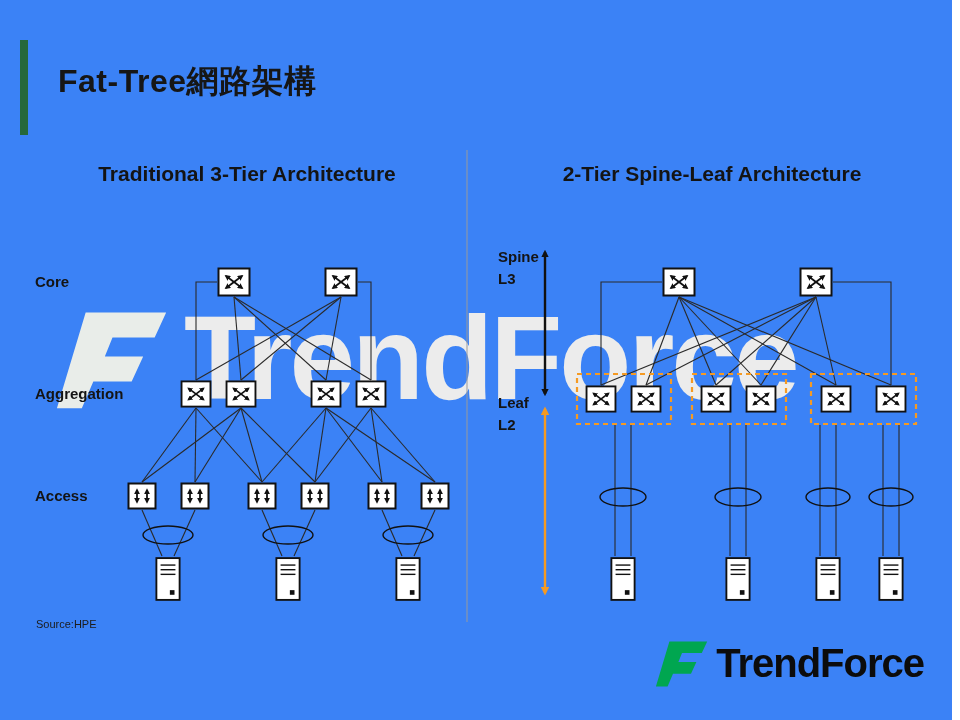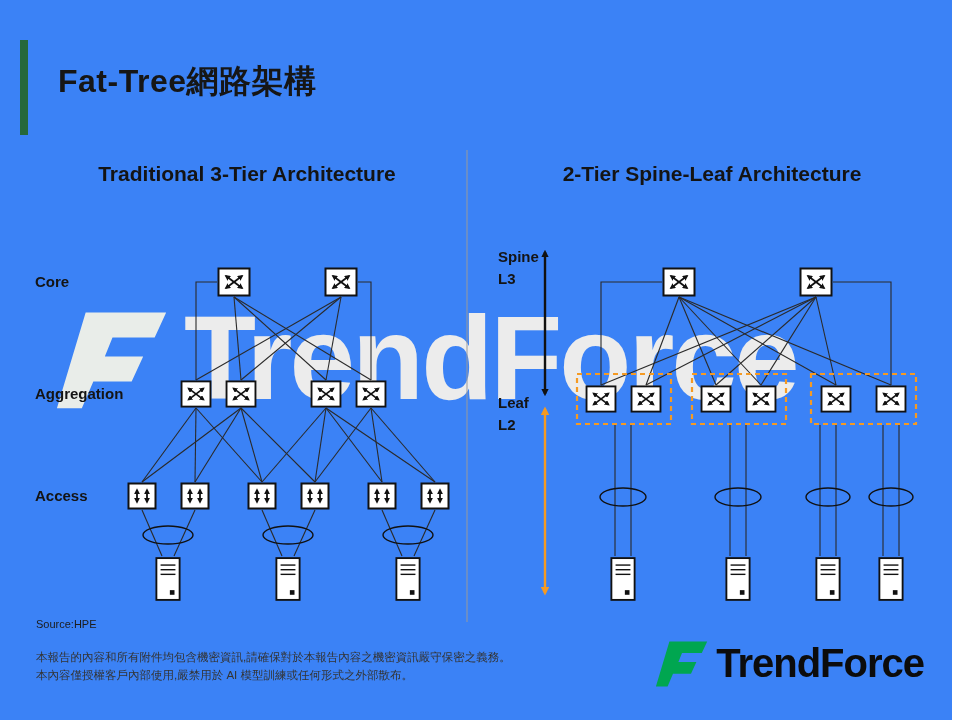--- a/index.html
+++ b/index.html
@@ -214,24 +214,20 @@
         <use href="#srv" x="610" y="556" width="26" height="46"></use>
         <use href="#srv" x="725" y="556" width="26" height="46"></use>
         <use href="#srv" x="815" y="556" width="26" height="46"></use>
         <use href="#srv" x="878" y="556" width="26" height="46"></use>
       </g>
     </g>
   </svg>
 
   <div class="source">Source:HPE</div>
 
-  <div class="disclaimer">
-    <div>本報告的內容和所有附件均包含機密資訊,請確保對於本報告內容之機密資訊嚴守保密之義務。</div>
-    <div>本內容僅授權客戶內部使用,嚴禁用於 AI 模型訓練或任何形式之外部散布。</div>
-  </div>
 
   <div class="logo">
     <svg class="logo-mark" viewBox="0 0 60 60">
       <path d="M16 6 L58 6 L52 19 L30 19 L26 29 L46 29 L40 42 L20 42 L14 56 L1 56 Z"></path>
     </svg>
     <span class="logo-text">TrendForce</span>
   </div>
 
 </div>
 

